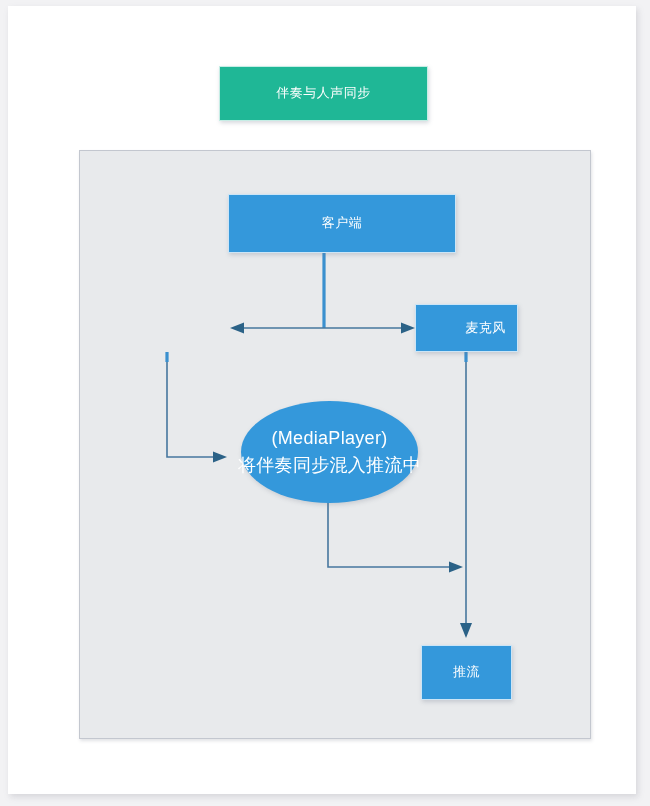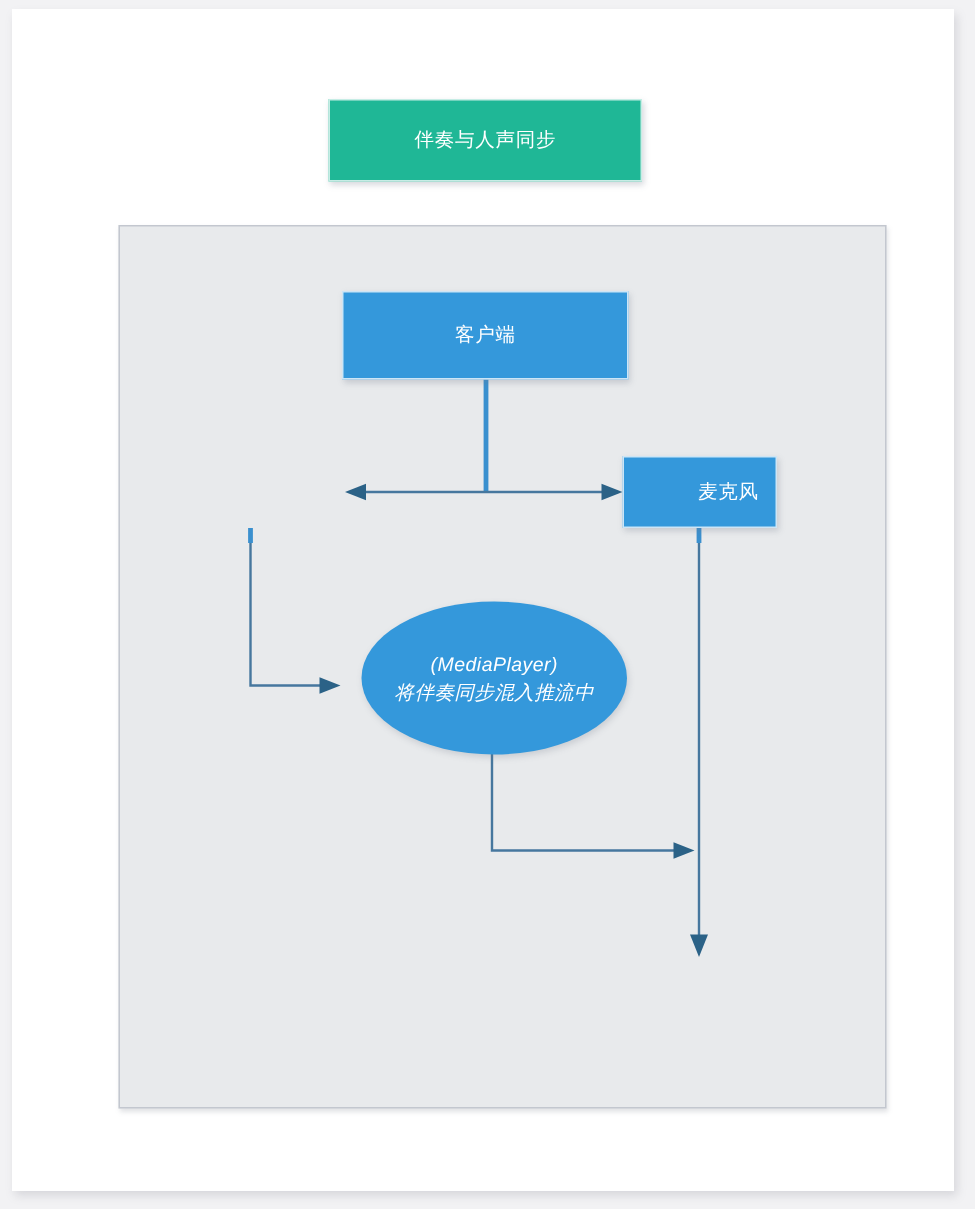--- a/index.html
+++ b/index.html
@@ -49,45 +49,44 @@
     font-size: 13px;
     line-height: 1.45;
     letter-spacing: 0.5px;
     border: 1px solid rgba(255,255,255,0.75);
     box-shadow: 1px 2px 4px rgba(110,120,135,0.28);
   }
   .node.blue { background: #3498db; }
   .node.green { background: #1fb796; }
 
   #node-title   { left: 211px; top: 60px;  width: 209px; height: 55px; }
-  #node-client  { left: 220px; top: 188px; width: 191px; height: 59px; }
+  #node-client  { left: 220px; top: 188px; width: 228px; height: 59px; }
   #node-accomp  { left: 96px;  top: 298px; width: 126px; height: 48px; }
   #node-mic     { left: 407px; top: 298px; width: 103px; height: 48px; padding-left: 38px; }
   #node-push    { left: 413px; top: 639px; width: 91px;  height: 55px; }
 
   
   #node-mediaplayer {
     position: absolute;
     left: 233px;
     top: 395px;
     width: 177px;
     height: 102px;
     border-radius: 50%;
     background: #3498db;
     color: #ffffff;
     display: flex;
     flex-direction: column;
     align-items: center;
     justify-content: center;
     text-align: center;
-    font-size: 13px;
+    font-size: 18px;
     line-height: 1.5;
     letter-spacing: 0.3px;
     box-shadow: 1px 2px 4px rgba(110,120,135,0.25);
-    font-style: italic;
   }
   #node-mediaplayer .l1 { white-space: nowrap; }
   #node-mediaplayer .l2 { white-space: nowrap; }
 
   
   #connectors {
     position: absolute;
     left: 0;
     top: 0;
     width: 650px;
@@ -146,15 +145,18 @@
 
     <div class="node blue" id="node-mic">
       <span>麦克风</span>
     </div>
 
     <div id="node-mediaplayer">
       <span class="l1">(MediaPlayer)</span>
       <span class="l2">将伴奏同步混入推流中</span>
     </div>
 
+    <div class="node blue" id="node-push">
+      <span>推流</span>
+    </div>
 
   </div>
 </div>
 
 </body></html>

